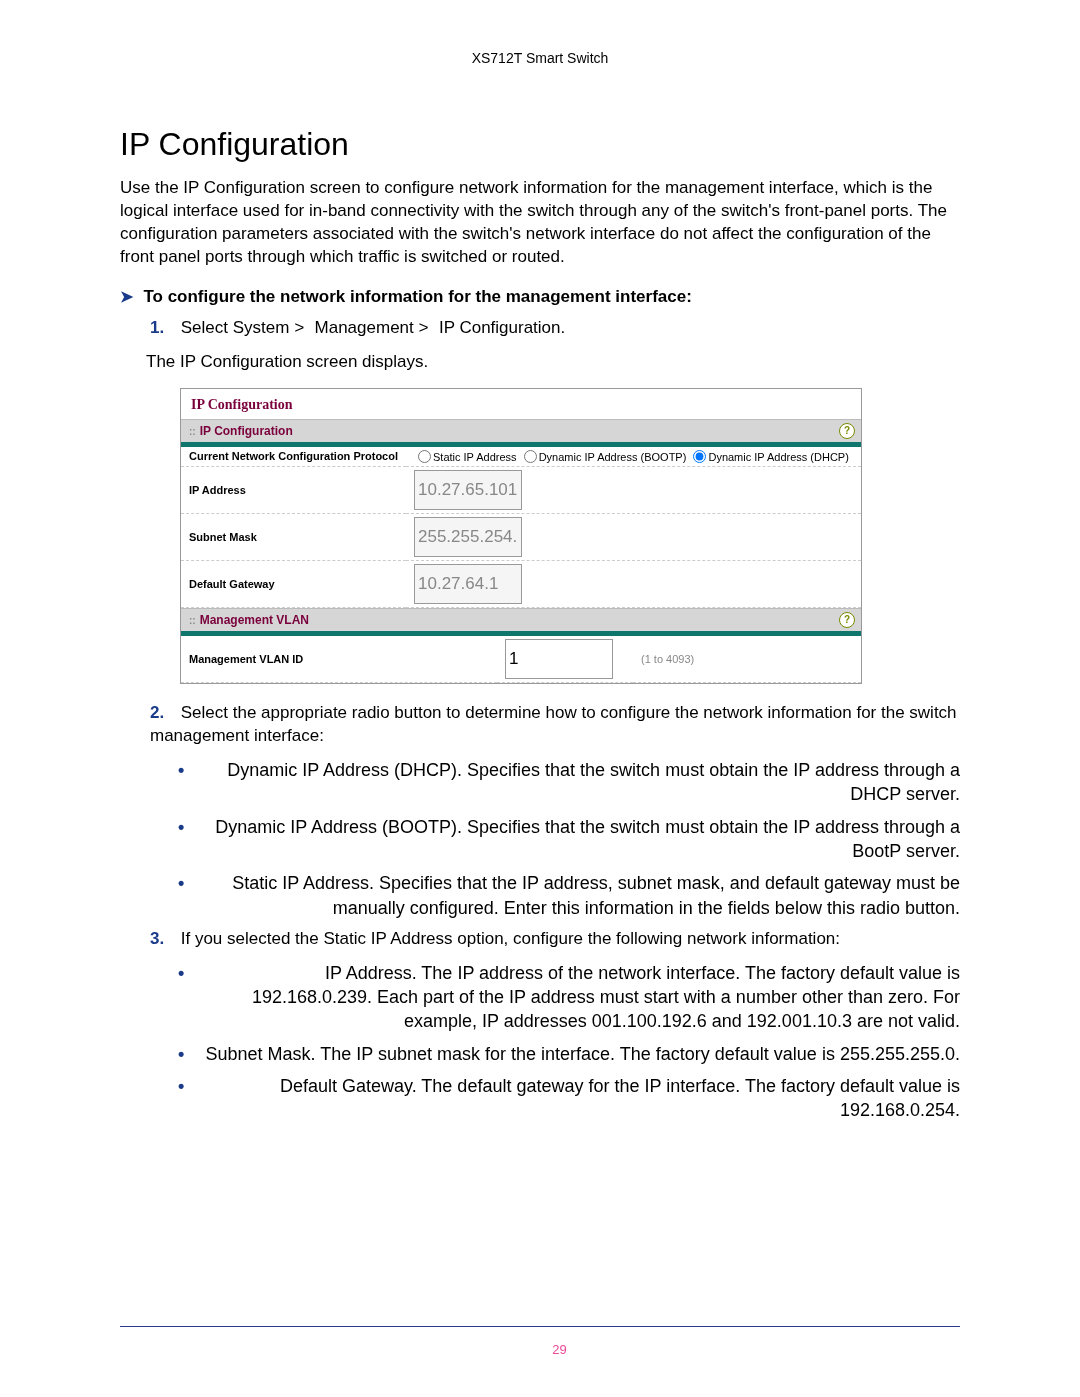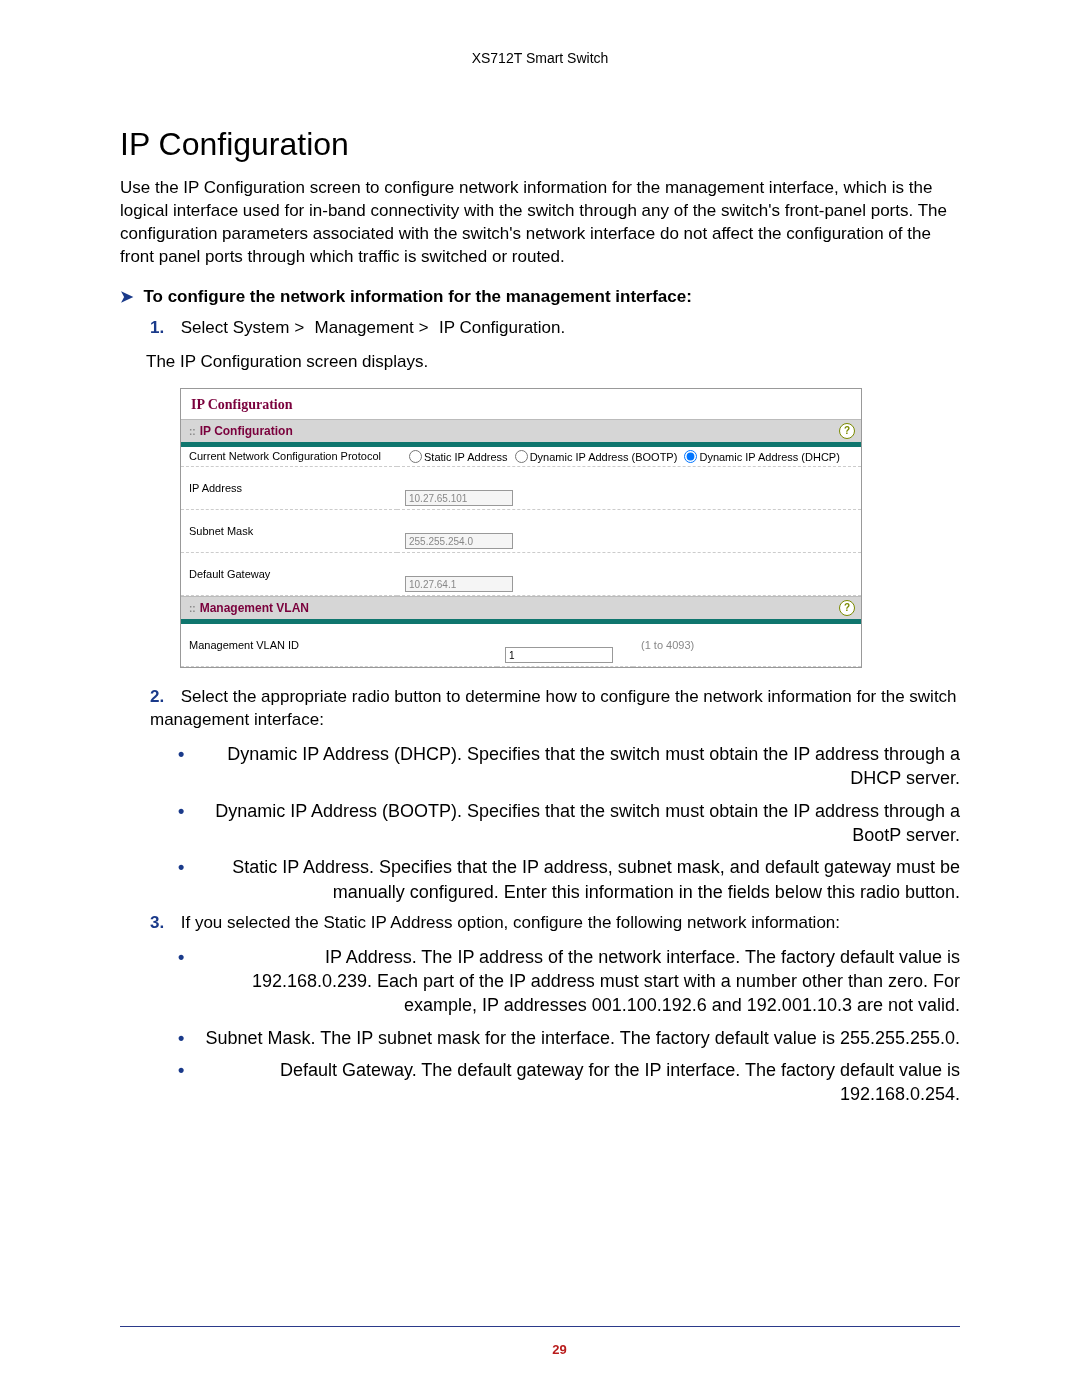--- a/index.html
+++ b/index.html
@@ -133,43 +133,42 @@
     width: 100%;
     border-collapse: collapse;
   }
   .panel td {
     padding: 3px 8px;
     font-size: 11px;
     vertical-align: middle;
     border-bottom: 1px dashed #ccc;
   }
   .panel td.lbl {
-    font-weight: normal;
+    font-weight: bold;
     width: 200px;
   }
   .radio-row td {
     white-space: nowrap;
   }
   input[type=radio] {
     vertical-align: middle;
     margin: 0 2px 0 4px;
   }
   .radio-lbl {
     font-size: 11px;
     vertical-align: middle;
   }
   input.fld {
     width: 100px;
     height: 14px;
-    font-size: 10px;
-    padding: 0 3px;
+    font-size: 17px;
+    padding: 12px 3px;
     border: 1px solid #999;
     color: #888;
     background: #f5f5f5;
-    margin-top: 20px;
   }
   input.fld.active {
     background: #fff;
     color: #000;
   }
   .hint {
     color: #888;
     font-size: 11px;
     padding-left: 30px;
   }
@@ -179,22 +178,22 @@
     right: 120px;
     bottom: 70px;
     border-top: 1px solid #2b3a8a;
   }
   .page-num {
     position: absolute;
     bottom: 40px;
     left: 0;
     right: 0;
     text-align: center;
-    color: #b91c1c;
-    font-weight: bold;
+    color: #ec4899;
+    font-weight: normal;
     font-size: 13px;
     margin-left: 39px;
   }
 </style>
 </head>
 <body>
 
 <div class="page">
 
   <div class="doc-header">XS712T Smart Switch</div>

